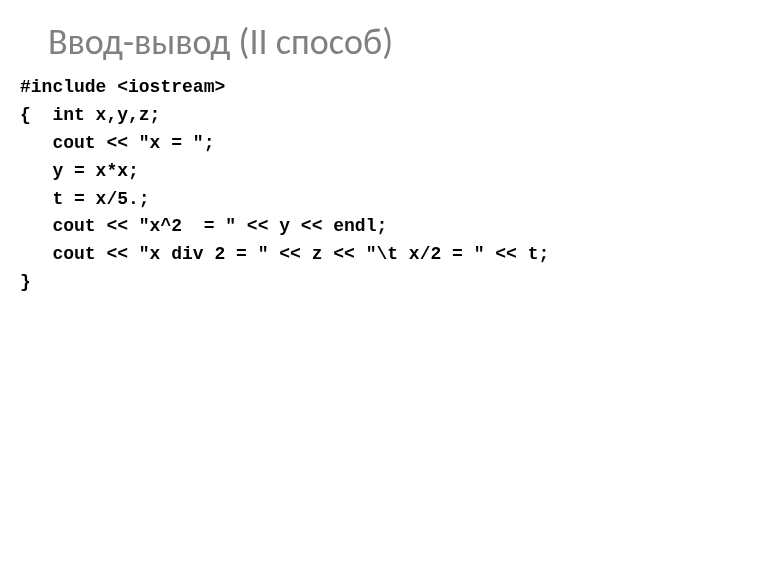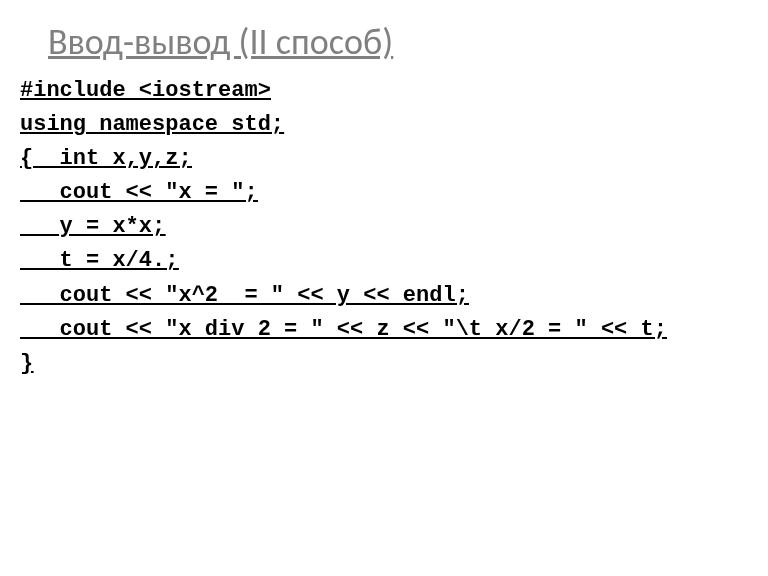--- a/index.html
+++ b/index.html
@@ -1,55 +1,53 @@
 <!DOCTYPE html>
 <html><head>
   <meta charset="utf-8">
   <style>
     * {
       margin: 0;
       padding: 0;
       box-sizing: border-box;
-      text-decoration: underline;
     }
     body {
       width: 768px;
       height: 576px;
       background: #ffffff;
       font-family: 'Calibri', 'Arial', sans-serif;
       padding: 20px 20px 20px 20px;
     }
     .title {
       font-size: 36px;
       color: #808080;
       font-weight: normal;
       margin-left: 28px;
       margin-bottom: 10px;
       letter-spacing: 0px;
     }
     .code-block {
       font-family: 'Courier New', monospace;
-      font-size: 22px;
+      font-size: 18px;
       font-weight: bold;
       color: #000000;
       line-height: 1.55;
       margin-left: 0px;
     }
     .code-line {
       white-space: pre;
     }
   </style>
 </head>
 <body>
 
 <div class="title">Ввод-вывод (II способ)</div>
 
 <div class="code-block">
   <div class="code-line">#include &lt;iostream&gt;</div>
-  <div class="code-line">using namespace std;</div>
   <div class="code-line">{  int x,y,z;</div>
   <div class="code-line">   cout &lt;&lt; "x = ";</div>
   <div class="code-line">   y = x*x;</div>
-  <div class="code-line">   t = x/4.;</div>
+  <div class="code-line">   t = x/5.;</div>
   <div class="code-line">   cout &lt;&lt; "x^2  = " &lt;&lt; y &lt;&lt; endl;</div>
   <div class="code-line">   cout &lt;&lt; "x div 2 = " &lt;&lt; z &lt;&lt; "\t x/2 = " &lt;&lt; t;</div>
   <div class="code-line">}</div>
 </div>
 
 </body></html>

